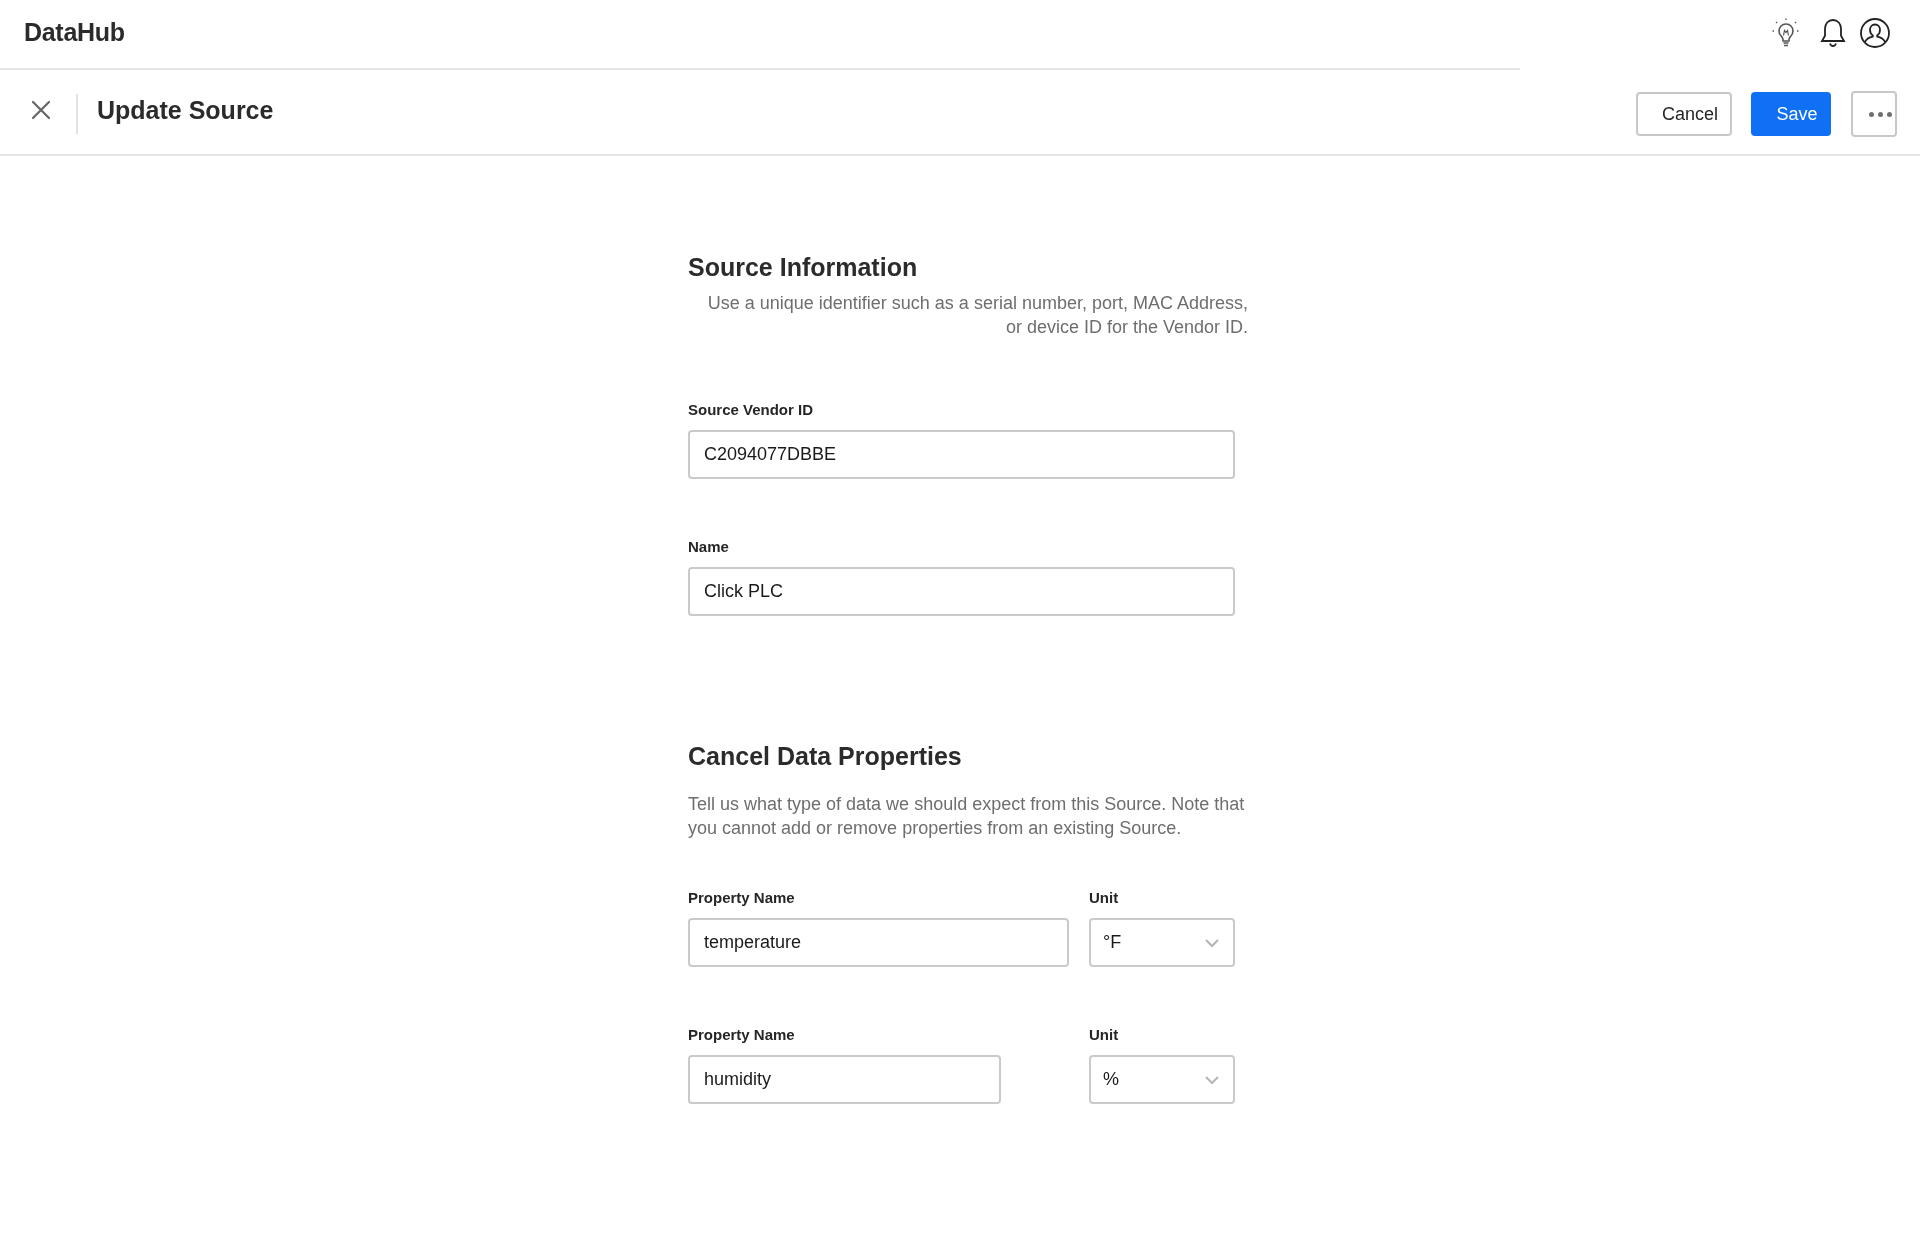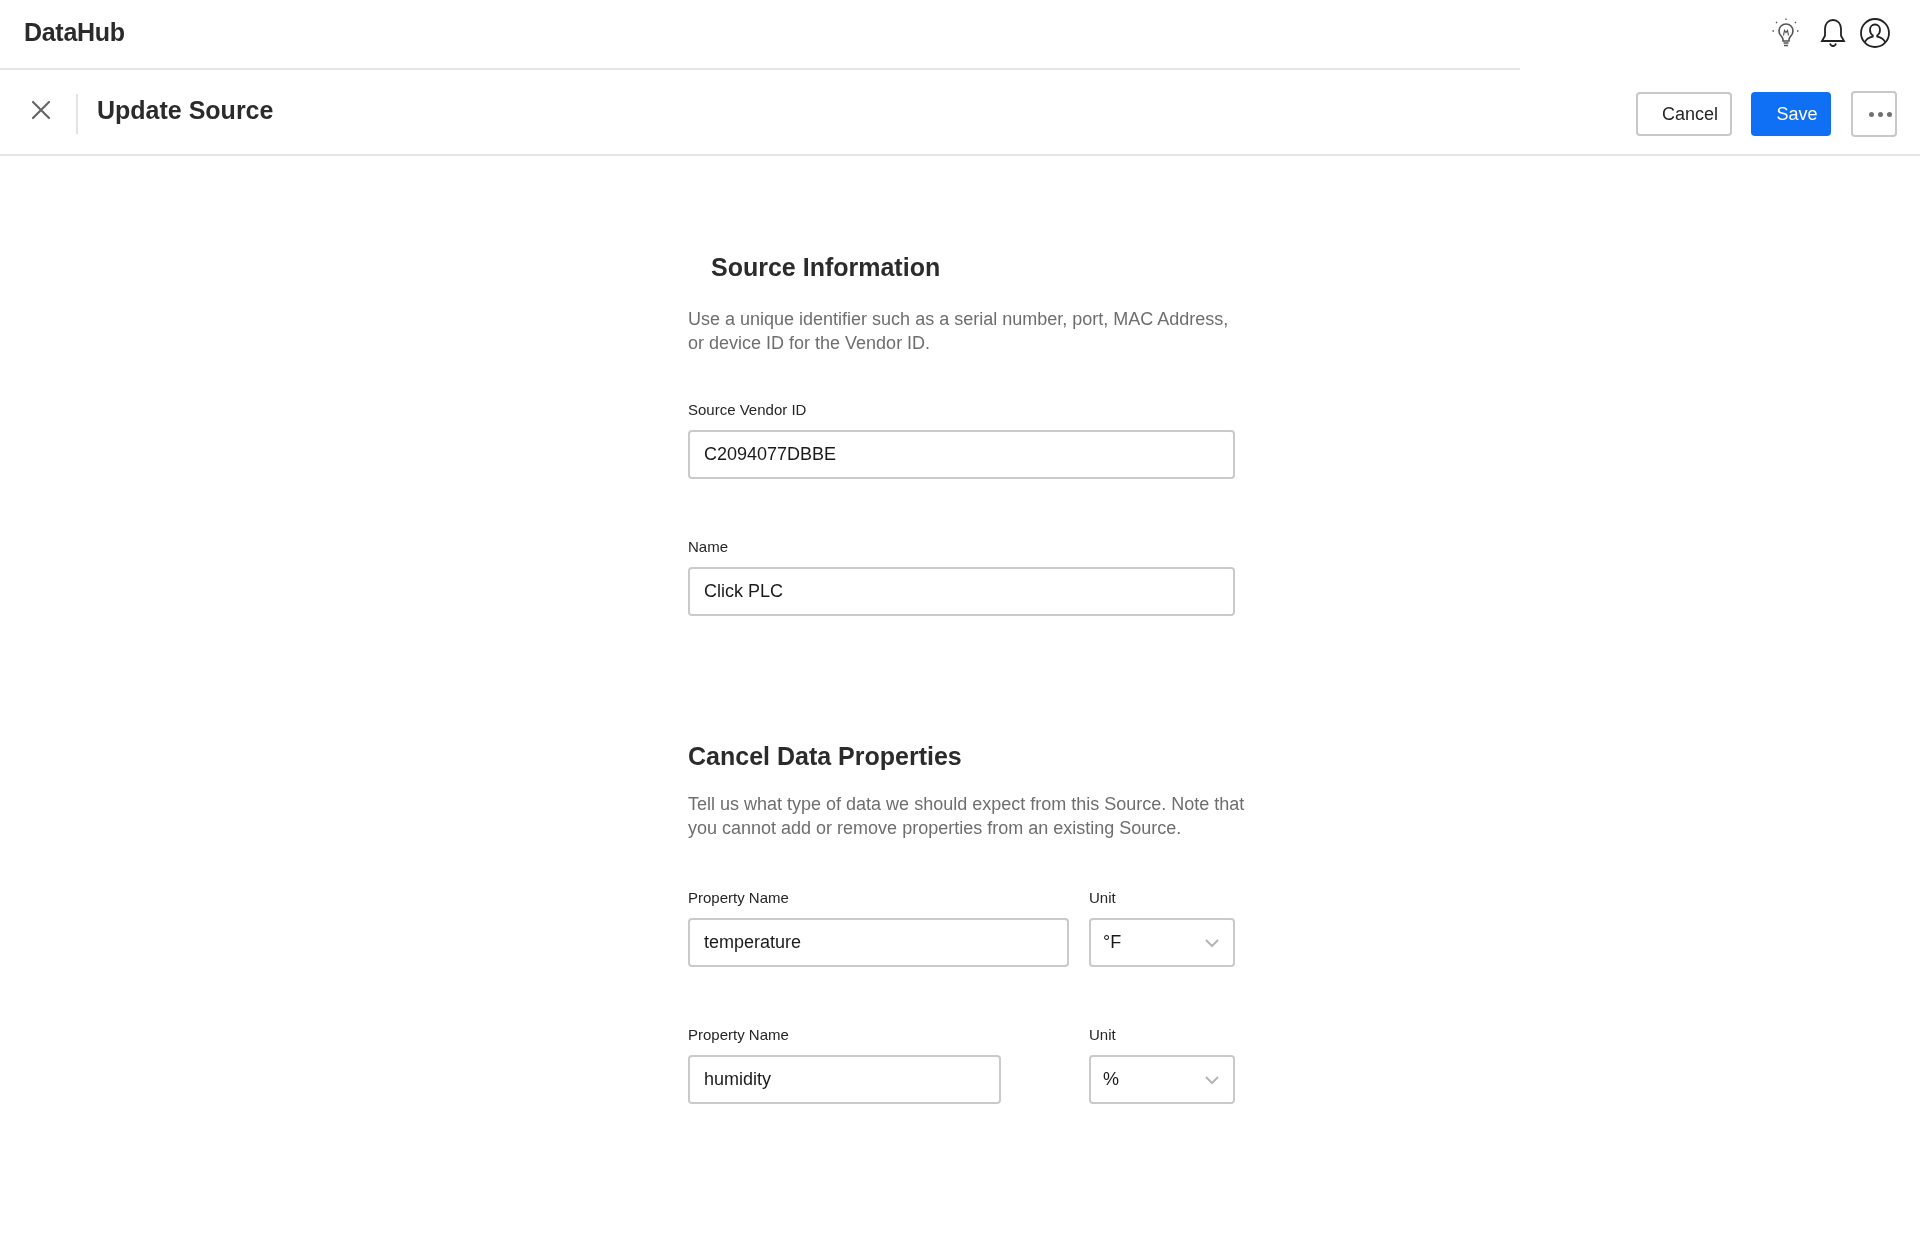--- a/index.html
+++ b/index.html
@@ -45,21 +45,21 @@
     .dots span { width: 5px; height: 5px; border-radius: 50%; background: #707070; display: block; }
 
     .form { position: absolute; left: 688px; top: 155px; width: 547px; }
     .section-title {
       position: absolute; left: 0; font-size: 25px; font-weight: 700; color: #2b2b2b;
     }
     .section-desc {
       position: absolute; left: 0; width: 560px; font-size: 18px; line-height: 24px; color: #6e6e6e;
     }
     .field-label {
-      position: absolute; left: 0; font-size: 15px; font-weight: 400; color: #262626;
+      position: absolute; left: 0; font-size: 15px; font-weight: 700; color: #262626;
     }
     .text-input {
       position: absolute; height: 49px; border: 2px solid #cacaca; border-radius: 4px;
       background: #fff; padding: 0 14px; font-size: 18px; color: #1a1a1a;
       font-family: "Liberation Sans", "DejaVu Sans", sans-serif; outline: none;
     }
     .select-box {
       position: absolute; height: 49px; border: 2px solid #cacaca; border-radius: 4px;
       background: #fff; display: flex; align-items: center; padding: 0 12px; cursor: pointer;
     }
@@ -112,22 +112,22 @@
     <span class="dots">
         <span></span>
         <span></span>
         <span></span>
       </span>
   </button>
 </div>
 
 <div class="form">
 
-  <div class="section-title" style="top:98px;margin-left:23px;">Source Information</div>
-  <div class="section-desc" style="top:152px;">Use a unique identifier such as a serial number, port, MAC Address, or device ID for the Vendor ID.</div>
+  <div class="section-title" style="top:98px;">Source Information</div>
+  <div class="section-desc" style="top:136px;text-align:right;">Use a unique identifier such as a serial number, port, MAC Address, or device ID for the Vendor ID.</div>
 
   <div class="field-label" style="top:246px;">Source Vendor ID</div>
   <input class="text-input" style="left: 0px; top: 275px; width: 547px;" type="text" value="C2094077DBBE">
 
   <div class="field-label" style="top:383px;">Name</div>
   <input class="text-input" style="left: 0px; top: 412px; width: 547px;" type="text" value="Click PLC">
 
   <div class="section-title" style="top:587px;">Cancel Data Properties</div>
   <div class="section-desc" style="top:637px;">Tell us what type of data we should expect from this Source. Note that you cannot add or remove properties from an existing Source.</div>
 

